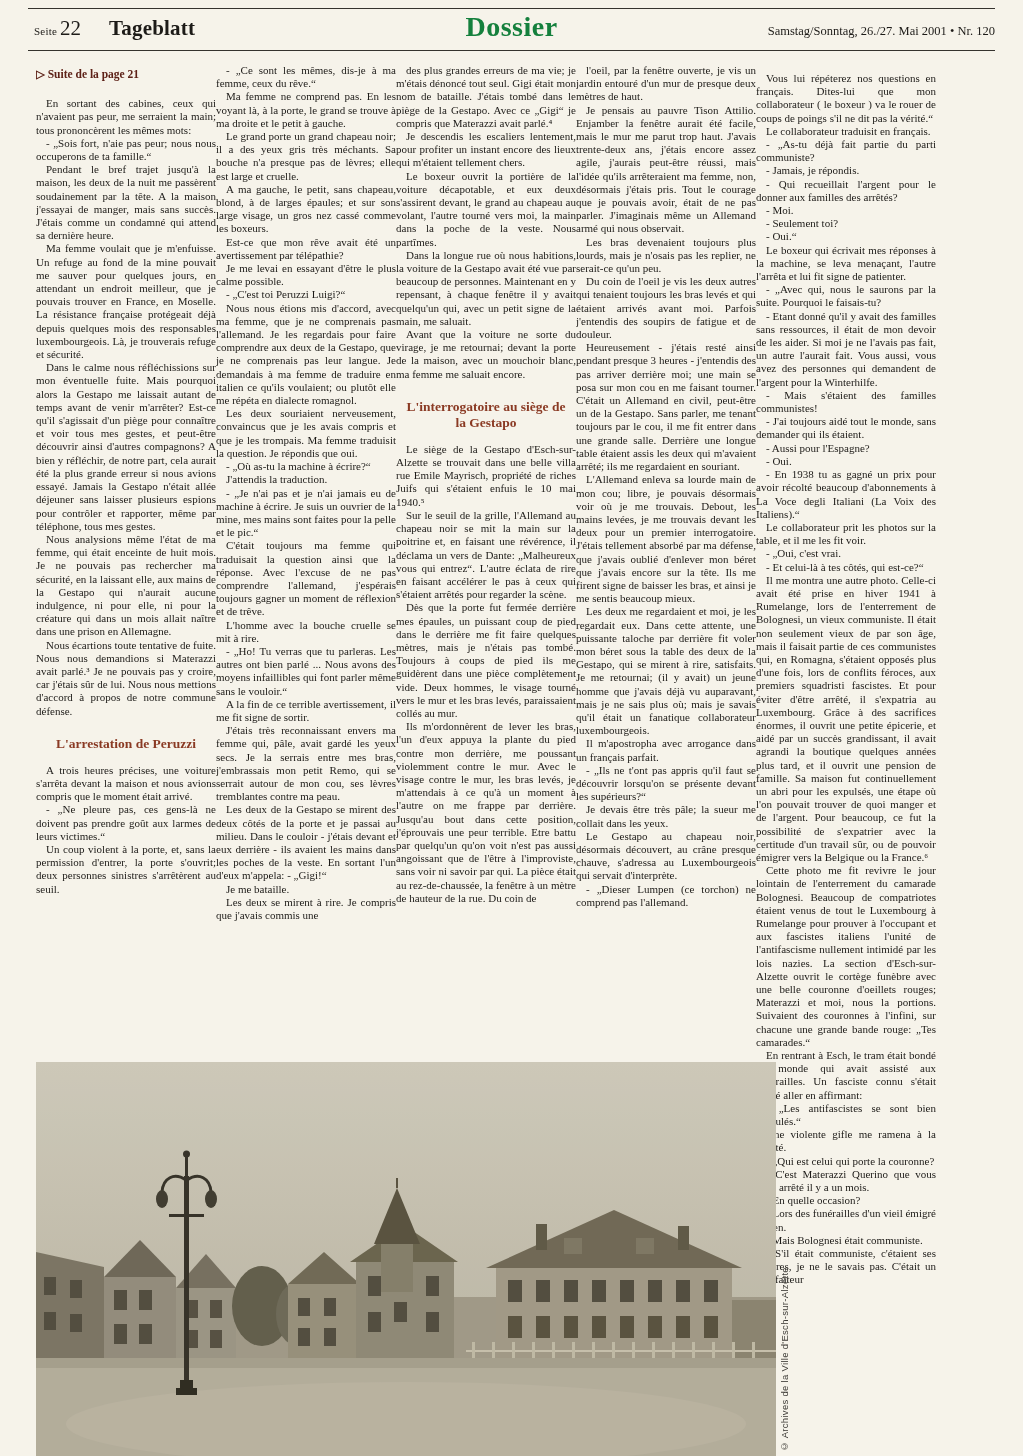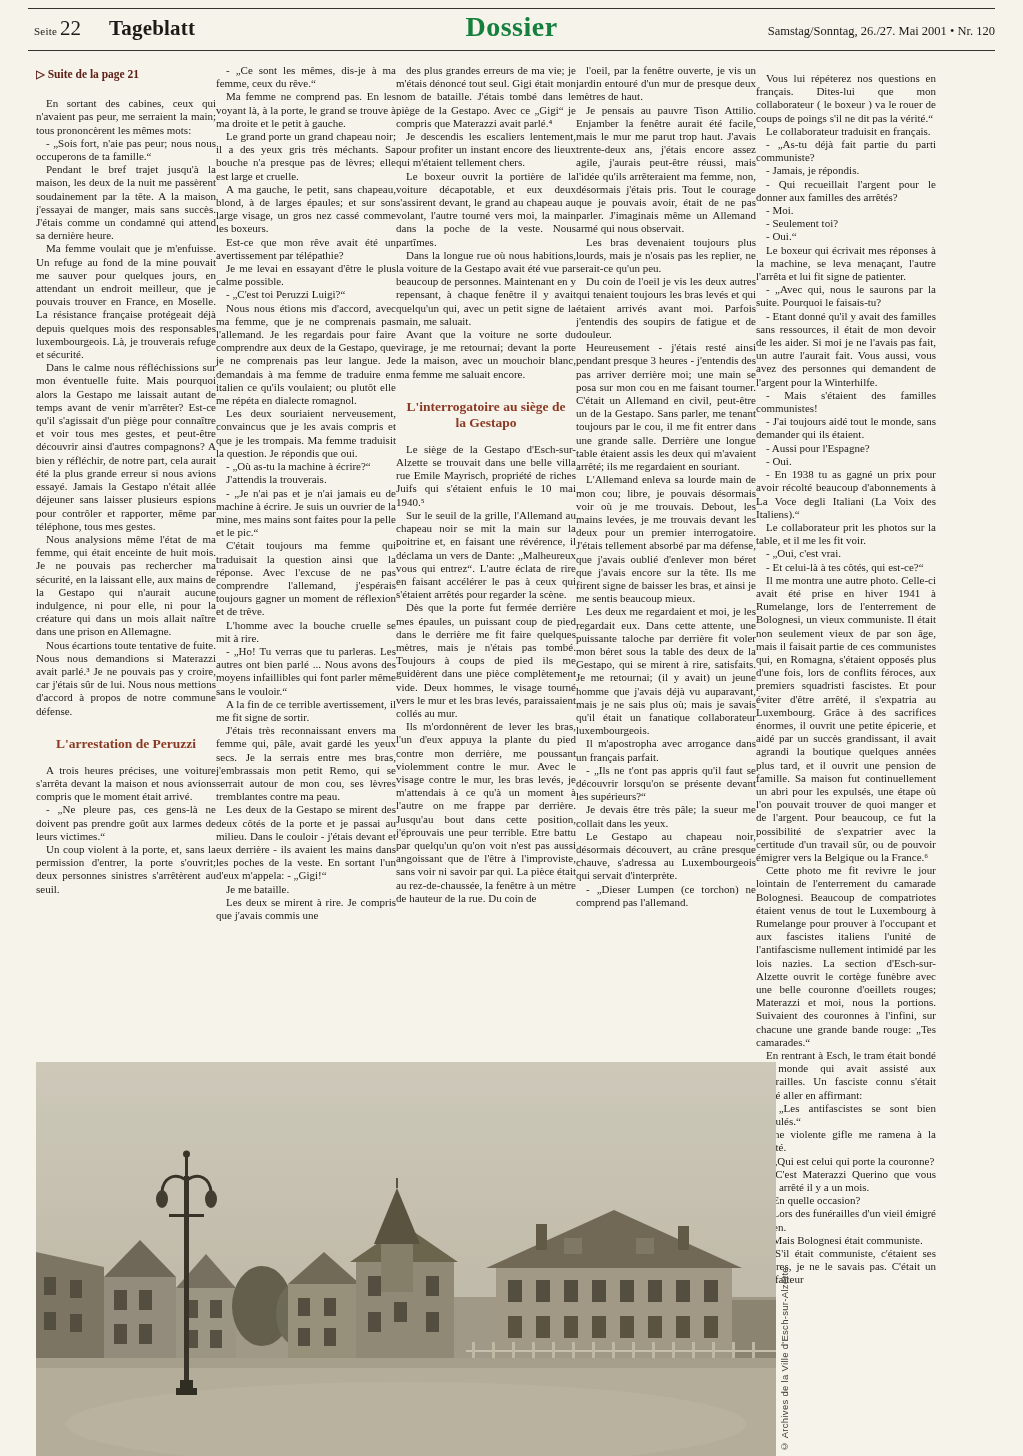--- a/index.html
+++ b/index.html
@@ -69,21 +69,21 @@
         <p class="para">- „Ce sont les mêmes, dis-je à ma femme, ceux du rêve.“</p>
         <p class="para">Ma femme ne comprend pas. En les voyant là, à la porte, le grand se trouve à ma droite et le petit à gauche.</p>
         <p class="para">Le grand porte un grand chapeau noir; il a des yeux gris très méchants. Sa bouche n'a presque pas de lèvres; elle est large et cruelle.</p>
         <p class="para">A ma gauche, le petit, sans chapeau, blond, à de larges épaules; et sur son large visage, un gros nez cassé comme les boxeurs.</p>
         <p class="para">Est-ce que mon rêve avait été un avertissement par télépathie?</p>
         <p class="para">Je me levai en essayant d'être le plus calme possible.</p>
         <p class="para">- „C'est toi Peruzzi Luigi?“</p>
         <p class="para">Nous nous étions mis d'accord, avec ma femme, que je ne comprenais pas l'allemand. Je les regardais pour faire comprendre aux deux de la Gestapo, que je ne comprenais pas leur langue. Je demandais à ma femme de traduire en italien ce qu'ils voulaient; ou plutôt elle me répéta en dialecte romagnol.</p>
         <p class="para">Les deux souriaient nerveusement, convaincus que je les avais compris et que je les trompais. Ma femme traduisit la question. Je répondis que oui.</p>
         <p class="para">- „Où as-tu la machine à écrire?“</p>
-        <p class="para">J'attendis la trouverais.</p>
+        <p class="para">J'attendis la traduction.</p>
         <p class="para">- „Je n'ai pas et je n'ai jamais eu de machine à écrire. Je suis un ouvrier de la mine, mes mains sont faites pour la pelle et le pic.“</p>
         <p class="para">C'était toujours ma femme qui traduisait la question ainsi que la réponse. Avec l'excuse de ne pas comprendre l'allemand, j'espérais toujours gagner un moment de réflexion et de trêve.</p>
         <p class="para">L'homme avec la bouche cruelle se mit à rire.</p>
         <p class="para">- „Ho! Tu verras que tu parleras. Les autres ont bien parlé ... Nous avons des moyens infaillibles qui font parler même sans le vouloir.“</p>
         <p class="para">A la fin de ce terrible avertissement, il me fit signe de sortir.</p>
         <p class="para">J'étais très reconnaissant envers ma femme qui, pâle, avait gardé les yeux secs. Je la serrais entre mes bras, j'embrassais mon petit Remo, qui se serrait autour de mon cou, ses lèvres tremblantes contre ma peau.</p>
         <p class="para">Les deux de la Gestapo se mirent des deux côtés de la porte et je passai au milieu. Dans le couloir - j'étais devant et eux derrière - ils avaient les mains dans les poches de la veste. En sortant l'un d'eux m'appela: - „Gigi!“</p>
         <p class="para">Je me bataille.</p>
         <p class="para">Les deux se mirent à rire. Je compris que j'avais commis une</p>
       </div>

